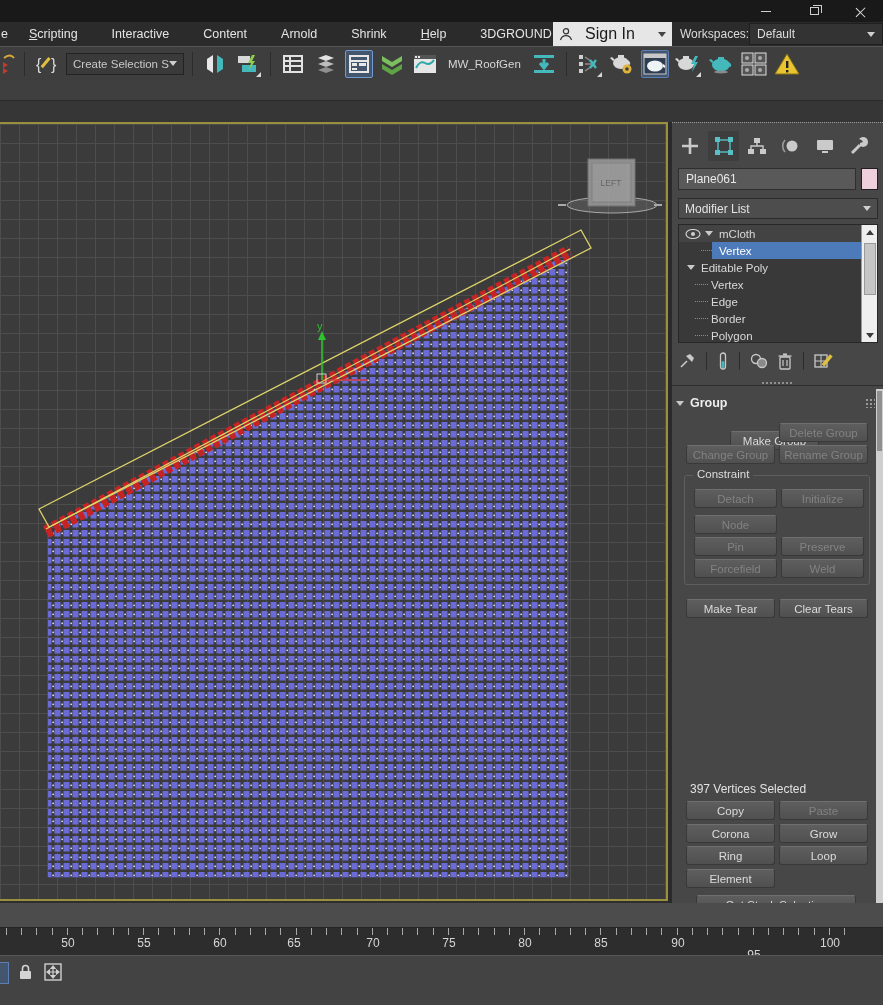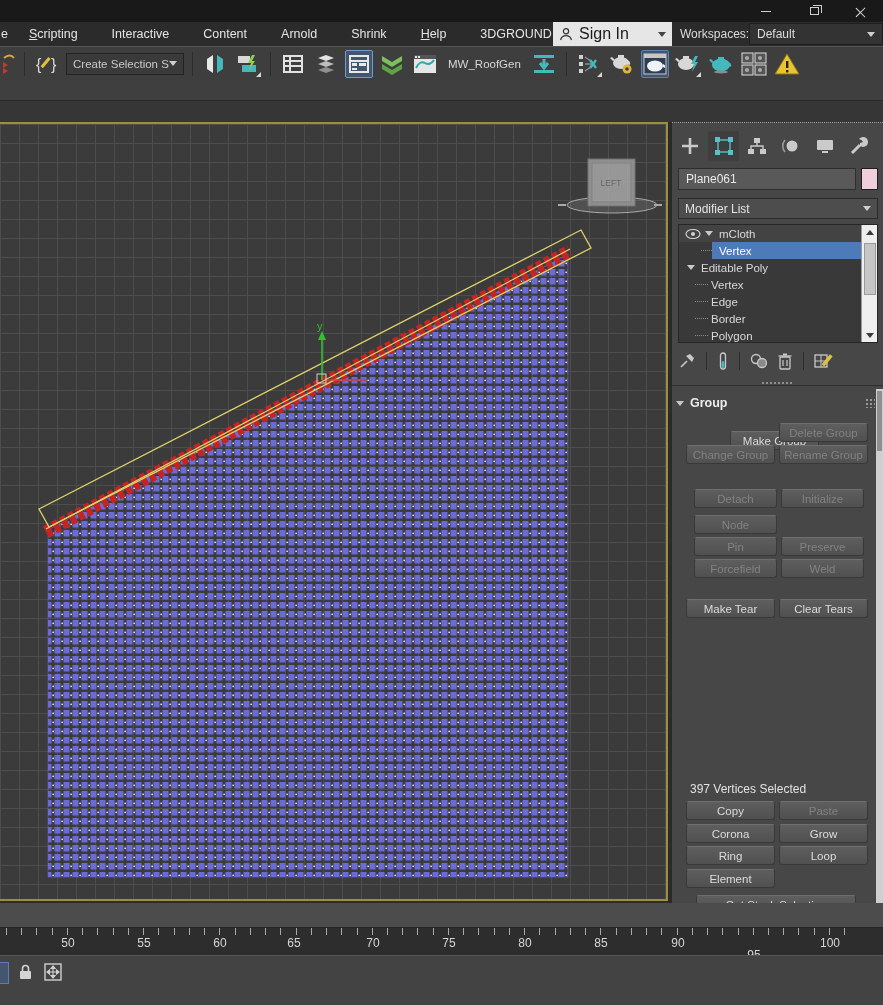--- a/index.html
+++ b/index.html
@@ -15,21 +15,21 @@
   .maxi { width:9px; height:8px; border:1px solid #cfcfcf; position:relative; }
   .maxi::before { content:""; position:absolute; left:2px; top:-3px; width:8px; height:7px; border:1px solid #cfcfcf; border-left:none; border-bottom:none; }
   .closex { position:relative; width:11px; height:11px; }
   .closex::before,.closex::after { content:""; position:absolute; left:5px; top:0; width:1.4px; height:13px; background:#e0e0e0; }
   .closex::before { transform:rotate(45deg);} .closex::after { transform:rotate(-45deg);}
 
   .menubar { left:0; top:22px; width:883px; height:24px; background:#2b2b2b; display:flex; align-items:center; font-size:12.5px; color:#e4e4e4; }
   .menu-item { padding:0 17px; line-height:24px; display:inline-block; }
   .menu-item.partial { padding:0 4px 0 1px; }
   .menu-u::first-letter { text-decoration:underline; }
-  .signin { left:553px; top:22px; width:119px; height:24px; background:#e6e6e6; color:#1b1b1b; display:flex; align-items:center; padding:0 6px; gap:6px; }
+  .signin { left:553px; top:22px; width:119px; height:24px; background:#e6e6e6; color:#1b1b1b; display:flex; align-items:center; padding:0 6px; gap:12px; }
   .caret-dn { width:0; height:0; border-left:4px solid transparent; border-right:4px solid transparent; border-top:5px solid #444; }
   .caret-dn.lt { border-top-color:#cfcfcf; }
   .workspaces-lbl { left:680px; top:22px; line-height:24px; font-size:12px; color:#dcdcdc; }
   .ws-drop { left:749px; top:23px; width:134px; height:22px; background:#333; border:1px solid #1f1f1f; display:flex; align-items:center; justify-content:space-between; padding:0 7px; font-size:12px; }
 
   
   .toolbar { left:0; top:46px; width:883px; height:34px; background:#3e3e3e; border-top:1px solid #545454; display:flex; align-items:center; gap:5px; padding:0 2px; }
   .tsep { width:1px; height:24px; background:#2c2c2c; margin:0 3px; }
   .tbtn { width:28px; height:28px; display:flex; align-items:center; justify-content:center; position:relative; flex:0 0 auto; }
   .tbtn.active { background:#44566e; border:1px solid #6f9bd2; border-radius:2px; }
@@ -463,20 +463,23 @@
     <span class="tri"></span>
     <span class="rollout-title">Group</span>
   </div>
   <div class="griddots"></div>
 
   <div class="pbtn col1" style="top:308px;margin-left:44px;">Make Group</div>
   <div class="pbtn col2 dis" style="top:300px;">Delete Group</div>
   <div class="pbtn col1 dis" style="top:322px;">Change Group</div>
   <div class="pbtn col2 dis" style="top:322px;">Rename Group</div>
 
+  <div class="groupbox">
+    <span class="groupbox-lbl">Constraint</span>
+  </div>
   <div class="pbtn dis" style="left:22px;width:83px;top:366px;">Detach</div>
   <div class="pbtn dis" style="left:109px;width:83px;top:366px;">Initialize</div>
   <div class="pbtn dis" style="left:22px;width:83px;top:392px;">Node</div>
   <div class="pbtn dis" style="left:22px;width:83px;top:414px;">Pin</div>
   <div class="pbtn dis" style="left:109px;width:83px;top:414px;">Preserve</div>
   <div class="pbtn dis" style="left:22px;width:83px;top:436px;">Forcefield</div>
   <div class="pbtn dis" style="left:109px;width:83px;top:436px;">Weld</div>
 
   <div class="pbtn col1" style="top:476px;">Make Tear</div>
   <div class="pbtn col2" style="top:476px;">Clear Tears</div>

